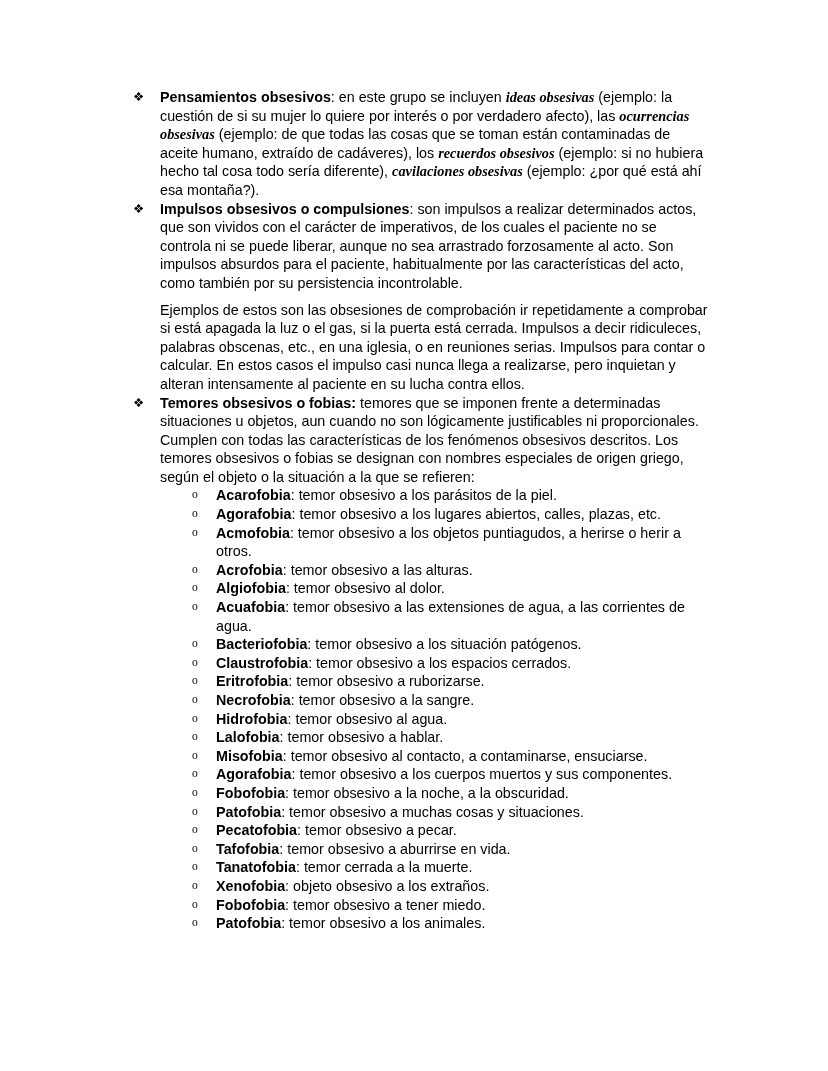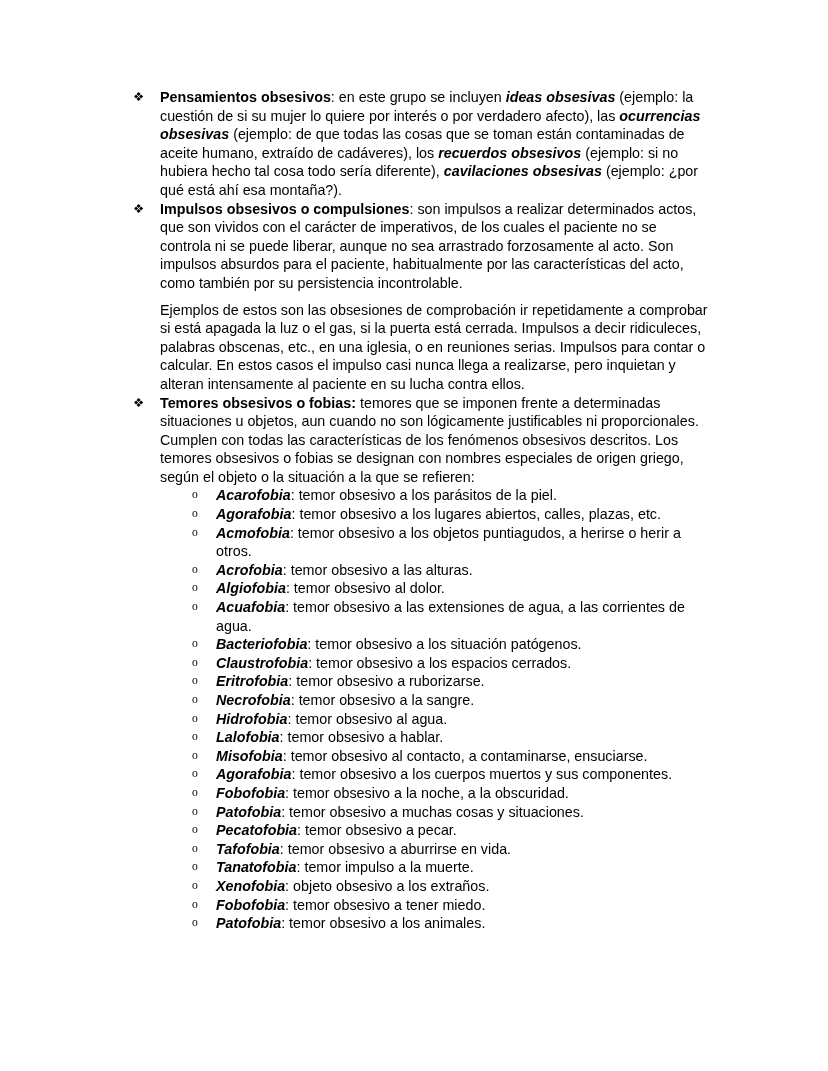--- a/index.html
+++ b/index.html
@@ -89,24 +89,24 @@
     display: block;
   }
 
   
   b, .b {
     font-weight: bold;
   }
   .bi {
     font-weight: bold;
     font-style: italic;
+    font-family: Liberation Serif, serif;
   }
   .term {
     font-weight: bold;
-    font-style: italic;
   }
   .seg {
     white-space: normal;
   }
 </style>
 </head>
 <body>
 
 <div class="page">
   <div class="content">
@@ -196,21 +196,21 @@
               <li class="l2-item">
                 <span class="l2-bullet">o</span>
                 <span class="l2-text"><span class="term">Pecatofobia</span><span class="seg">: temor obsesivo a pecar.</span></span>
               </li>
               <li class="l2-item">
                 <span class="l2-bullet">o</span>
                 <span class="l2-text"><span class="term">Tafofobia</span><span class="seg">: temor obsesivo a aburrirse en vida.</span></span>
               </li>
               <li class="l2-item">
                 <span class="l2-bullet">o</span>
-                <span class="l2-text"><span class="term">Tanatofobia</span><span class="seg">: temor impulso a la muerte.</span></span>
+                <span class="l2-text"><span class="term">Tanatofobia</span><span class="seg">: temor cerrada a la muerte.</span></span>
               </li>
               <li class="l2-item">
                 <span class="l2-bullet">o</span>
                 <span class="l2-text"><span class="term">Xenofobia</span><span class="seg">: objeto obsesivo a los extraños.</span></span>
               </li>
               <li class="l2-item">
                 <span class="l2-bullet">o</span>
                 <span class="l2-text"><span class="term">Fobofobia</span><span class="seg">: temor obsesivo a tener miedo.</span></span>
               </li>
               <li class="l2-item">

